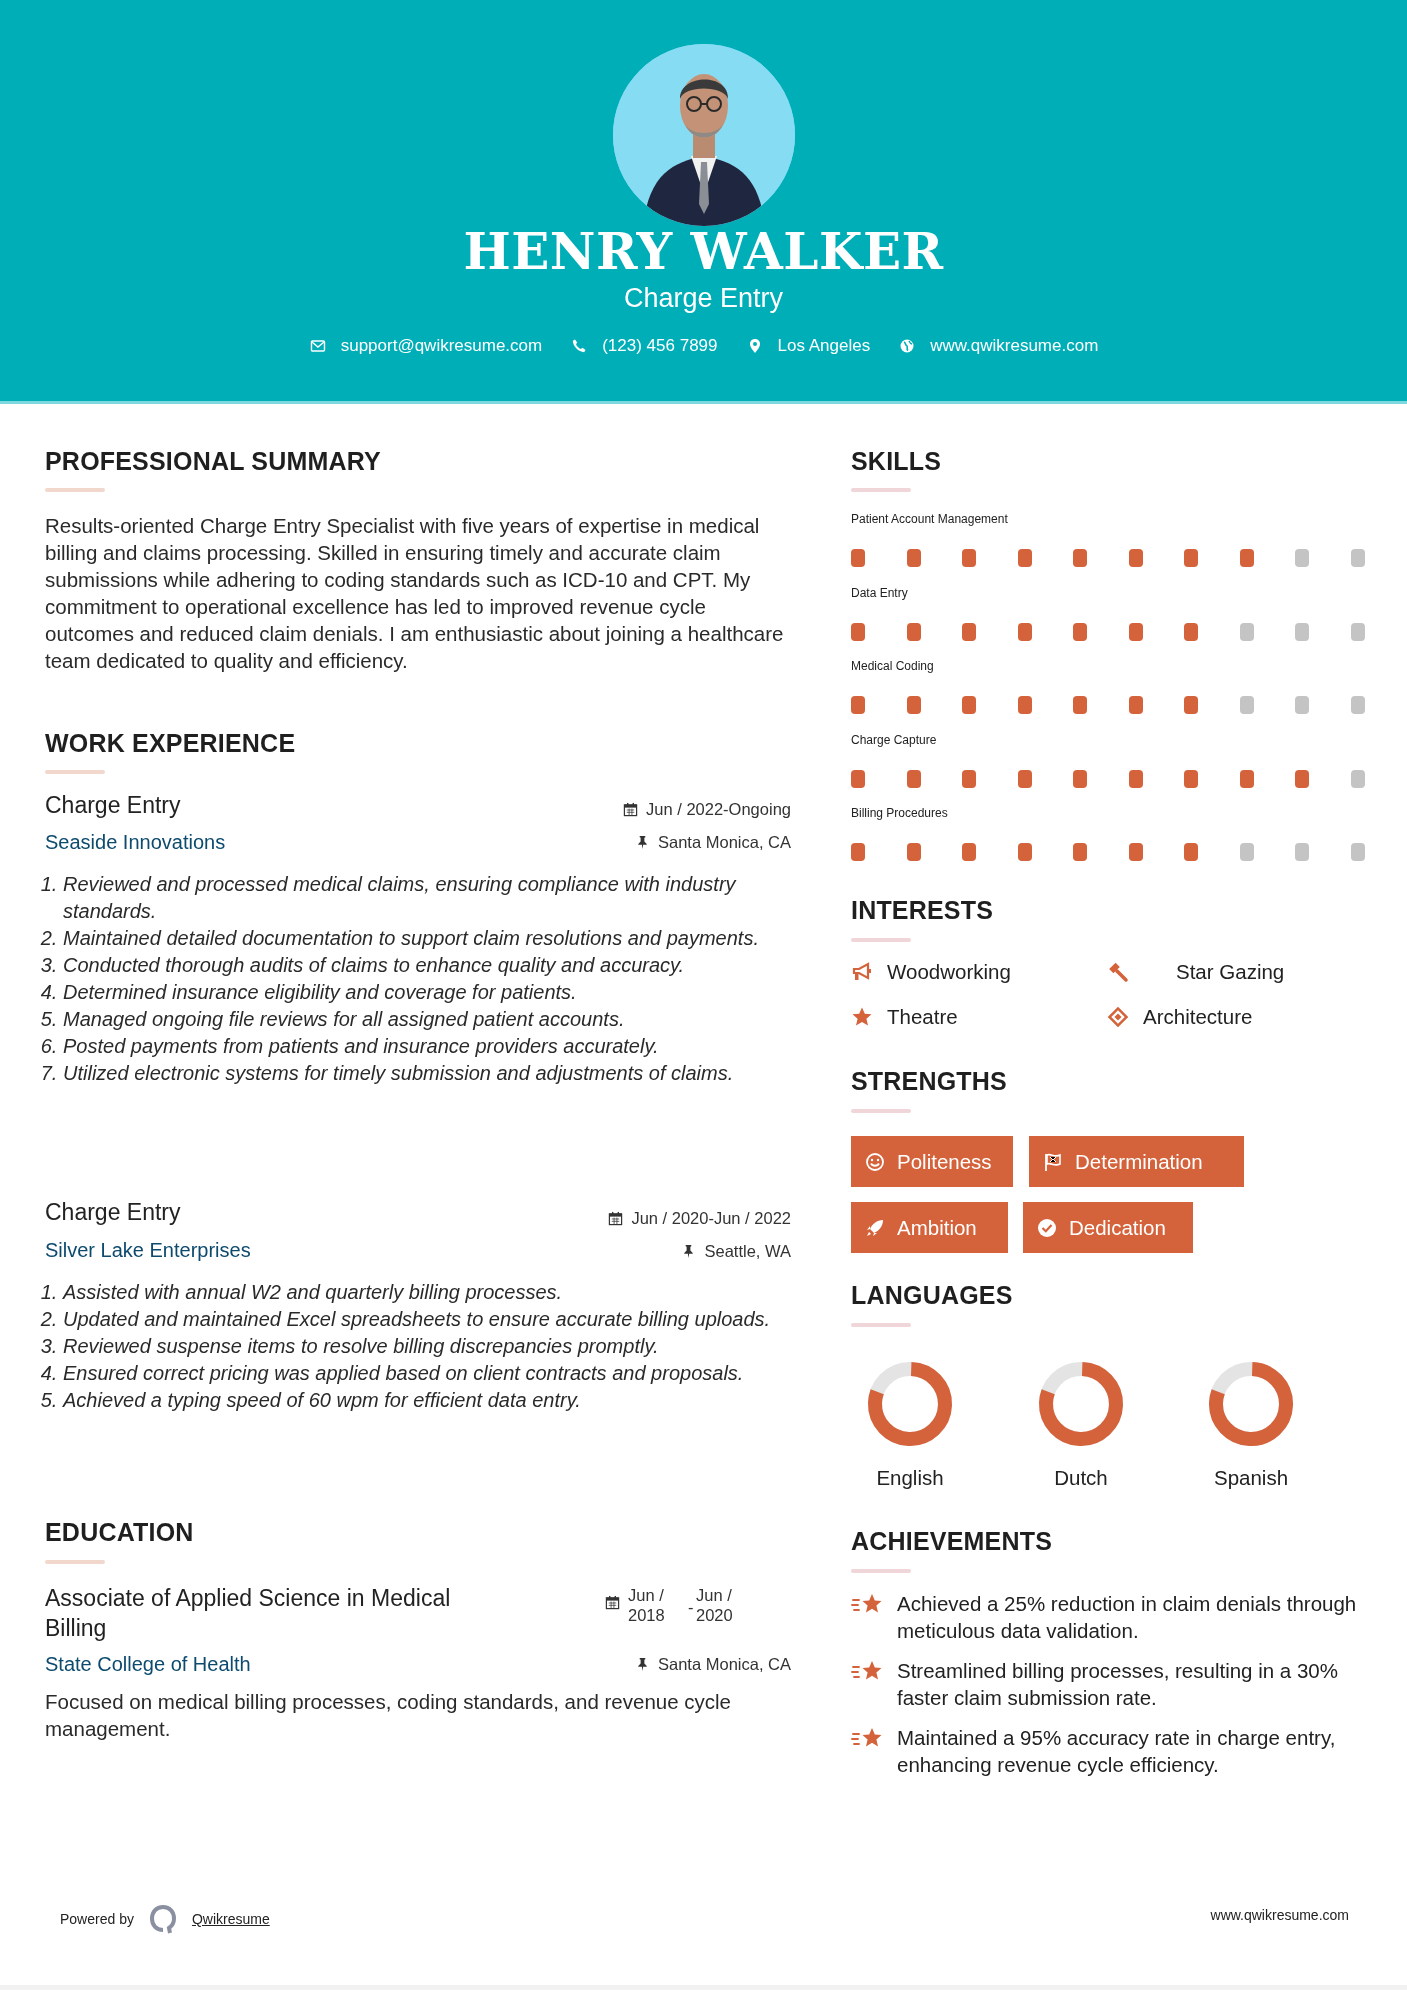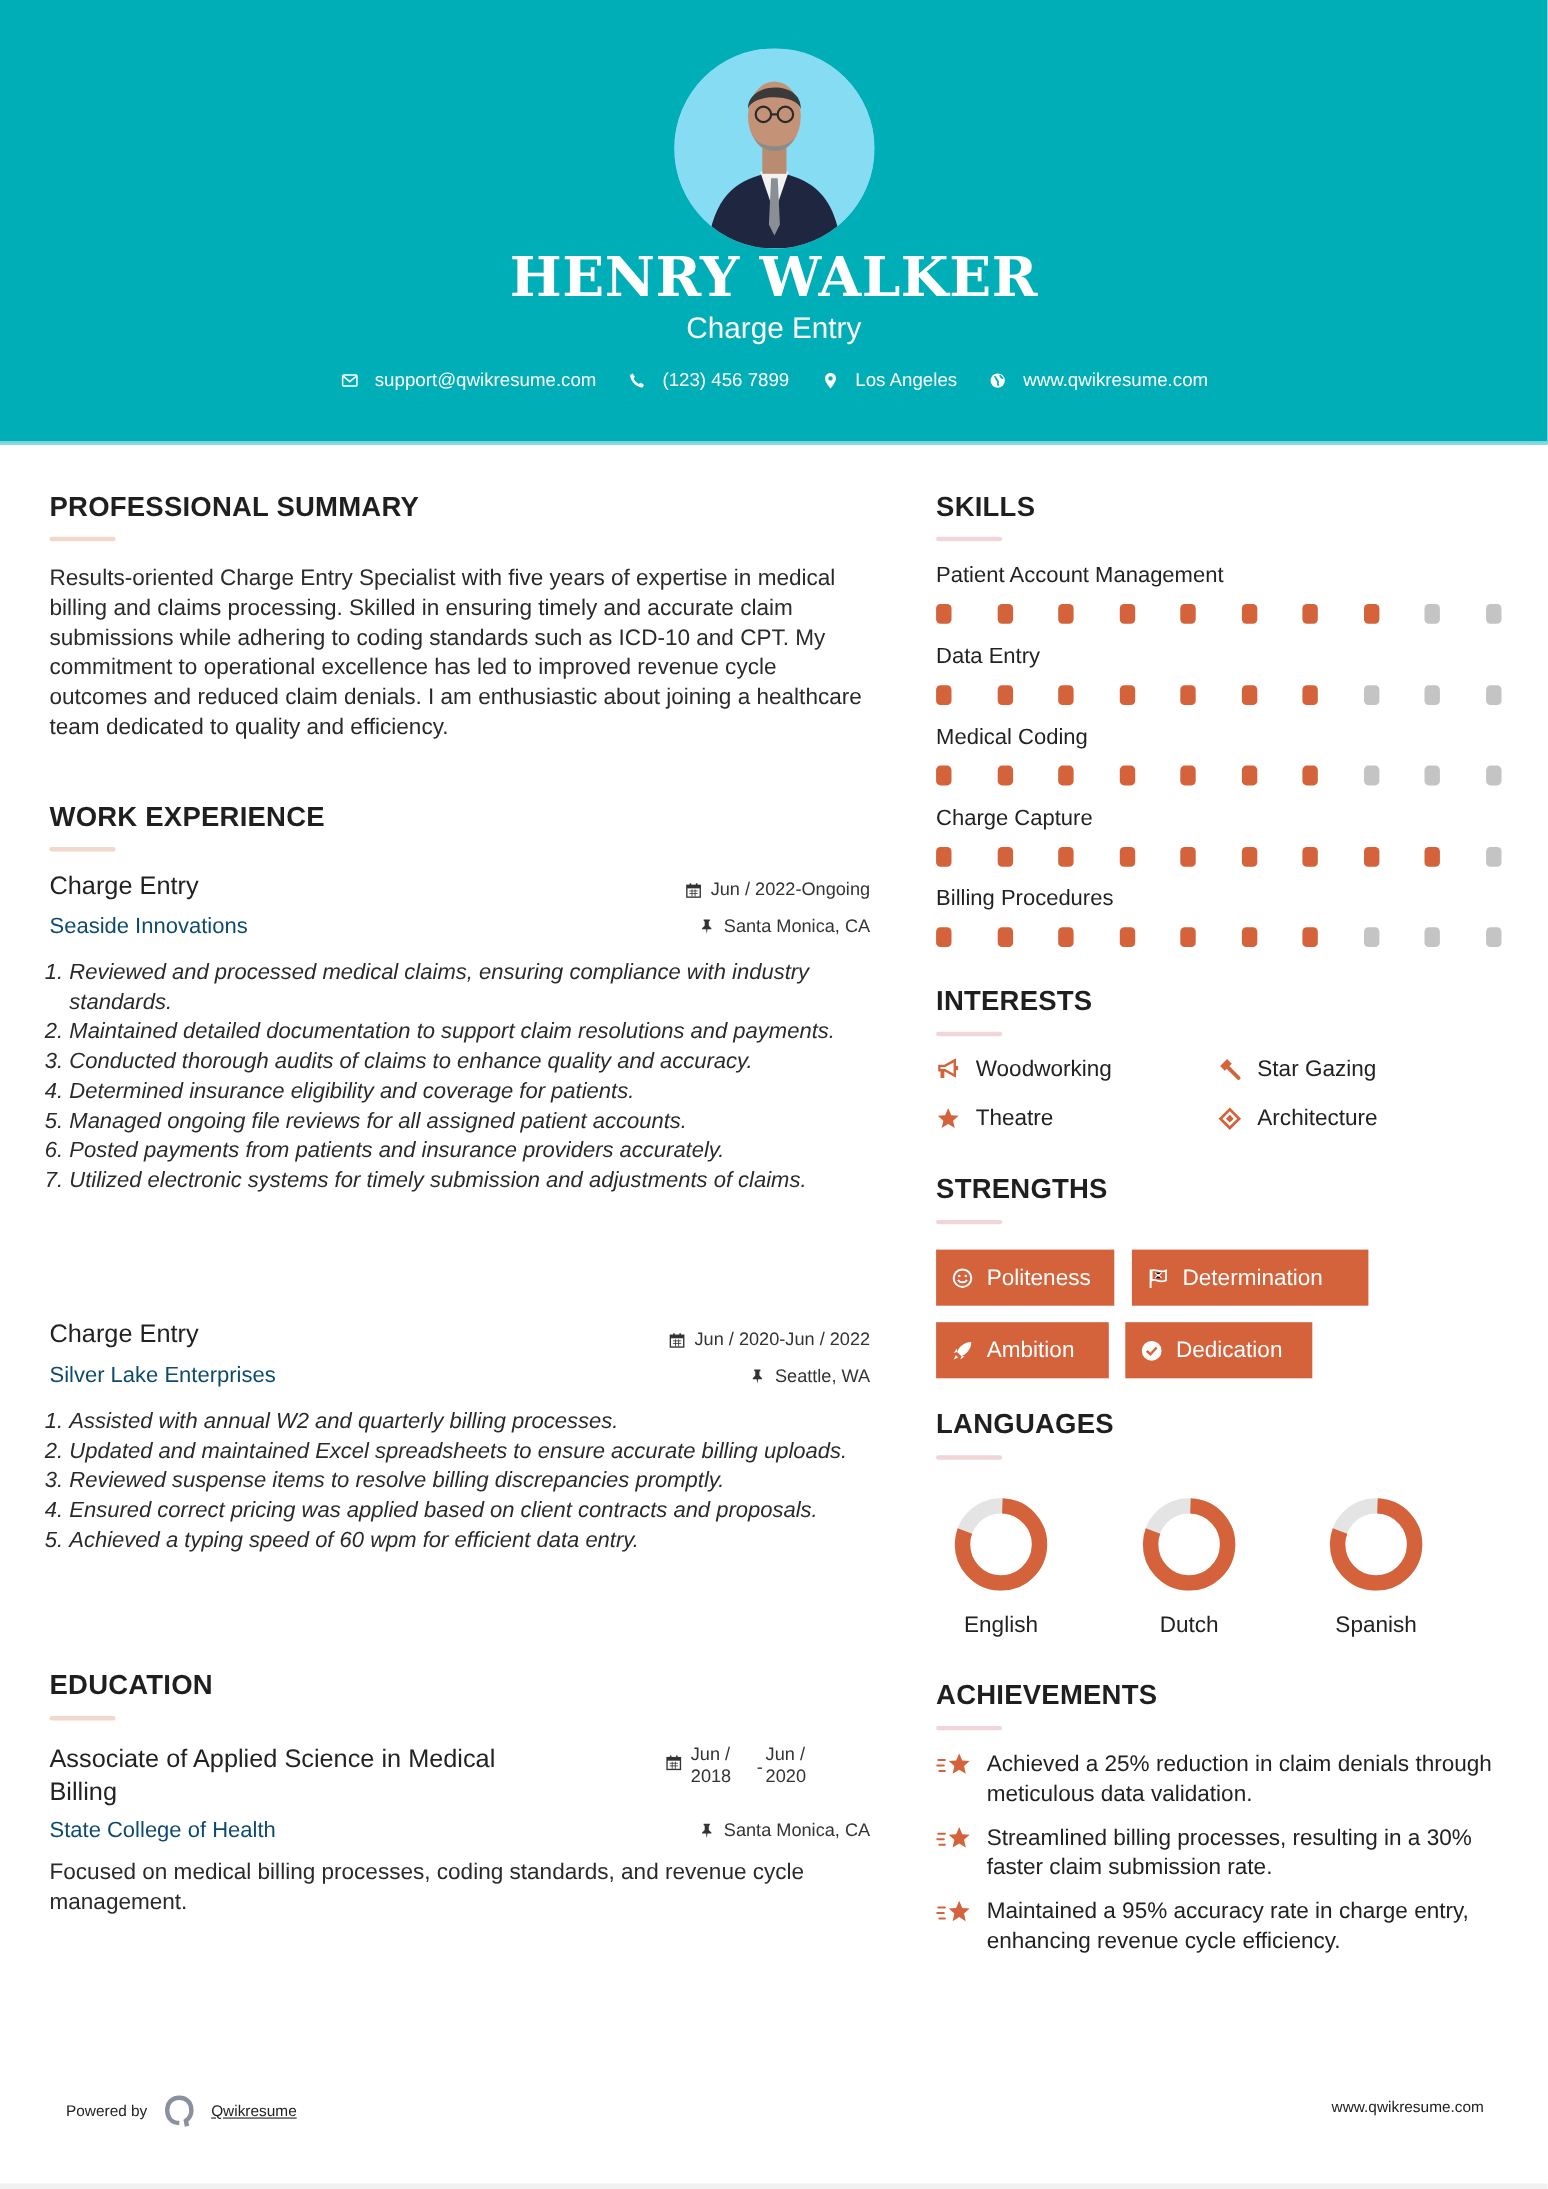--- a/index.html
+++ b/index.html
@@ -22,21 +22,21 @@
 
   .para { position: absolute; font-size: 20.5px; line-height: 27px; color: #2a2a2a; }
   .job-title { position: absolute; font-size: 23px; color: #222; }
   .company { position: absolute; font-size: 20px; color: #0c4a6e; }
   .meta { position: absolute; font-size: 16.5px; color: #333; text-align: right; display: flex; align-items: center; justify-content: flex-end; }
   .meta svg { width: 15px; height: 15px; margin-right: 8px; }
 
   ol.list { position: absolute; font-size: 20px; line-height: 27px; color: #2a2a2a; padding-left: 18px; font-style: italic; }
   ol.list li { padding-left: 0; }
 
-  .skill-name { position: absolute; font-size: 20px; color: #222; }
+  .skill-name { position: absolute; font-size: 12px; color: #222; }
   .dots { position: absolute; display: flex; }
   .dot { width: 14px; height: 18px; border-radius: 4px; background: #d4623a; margin-right: 41.5px; }
   .dot.off { background: #c4c4c4; }
 
   .interest { position: absolute; display: flex; align-items: center; font-size: 20.5px; color: #222; }
   .interest svg { width: 22px; height: 22px; margin-right: 14px; }
 
   .badge { position: absolute; height: 51px; background: #d4623a; color: #fff; font-size: 20.5px; display: flex; align-items: center; padding: 0 14px; }
   .badge svg { width: 20px; height: 20px; margin-right: 12px; }
 
@@ -280,21 +280,21 @@
 <div class="sec-title" style="left:851px; top:896px;">INTERESTS</div>
 <div class="sec-line r" style="left:851px; top:938px;"></div>
 <div class="interest" style="left:851px; top:960px;">
   <svg viewBox="0 0 22 22">
       <path d="M3 8 H8 L17 3 V17 L8 12 H3 Z" fill="none" stroke="#d4623a" stroke-width="2.2"></path>
       <rect x="4" y="12" width="3.5" height="7" fill="#d4623a"></rect>
       <path d="M19 8 V12" stroke="#d4623a" stroke-width="2"></path>
     </svg>
   <span>Woodworking</span>
 </div>
-<div class="interest" style="left:1107px; top:960px;">
+<div class="interest" style="left:1107px; top:960px;gap:33px;">
   <svg viewBox="0 0 22 22">
       <rect x="3" y="4" width="9" height="6" transform="rotate(-45 7.5 7)" fill="#d4623a"></rect>
       <path d="M10 10 L19 19" stroke="#d4623a" stroke-width="3.5" stroke-linecap="round"></path>
     </svg>
   <span>Star Gazing</span>
 </div>
 <div class="interest" style="left:851px; top:1005px;">
   <svg viewBox="0 0 22 22">
       <path d="M11 1.5 L13.8 7.8 L20.5 8.3 L15.4 12.8 L17 19.5 L11 15.9 L5 19.5 L6.6 12.8 L1.5 8.3 L8.2 7.8 Z" fill="#d4623a"></path>
     </svg>

